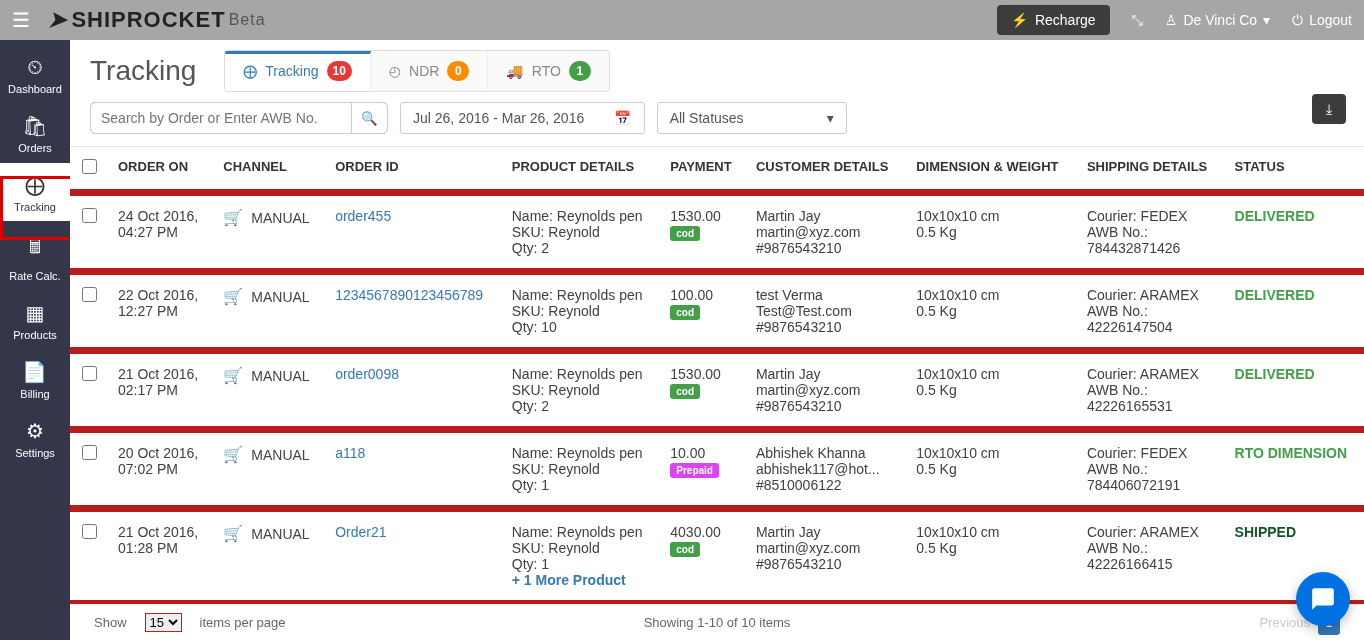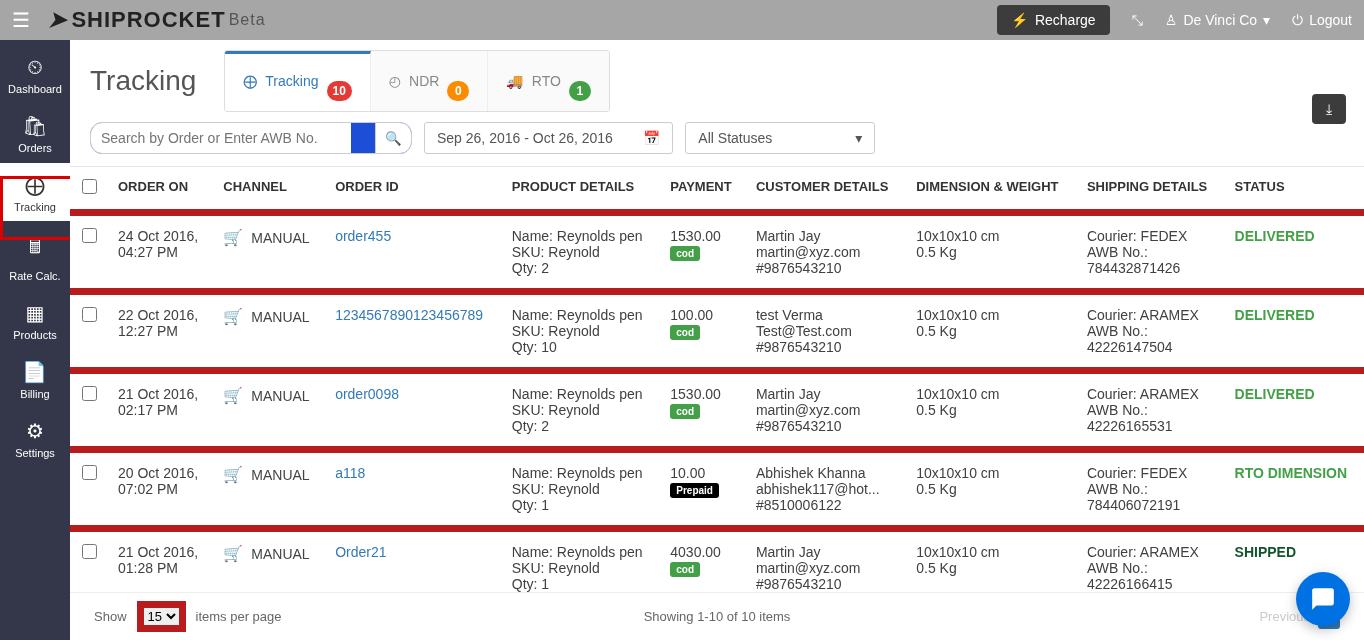--- a/index.html
+++ b/index.html
@@ -16,49 +16,49 @@
 .nav-item { color:#fff; text-align:center; padding:10px 2px 8px; font-size:11px; cursor:pointer; border-bottom:1px solid #343749;}
 .nav-item.active { background:#fff; color:#333;}
 .nav-item .nav-icon { font-size:20px; display:block; margin-bottom:4px;}
 .main { position:absolute; left:70px; right:0; top:40px; bottom:0; background:#fff; overflow:auto;}
 .page-head { display:flex; align-items:center; padding:10px 20px 6px;}
 .page-title { font-size:28px; font-weight:300; color:#555; margin-right:28px;}
 .tab-box { display:flex; border:1px solid #ddd; border-radius:3px; overflow:hidden;}
 .tab { padding:10px 18px; display:flex; align-items:center; gap:8px; color:#888; font-size:14px; cursor:pointer; background:#fafafa; border-right:1px solid #eee;}
 .tab:last-child { border-right:none;}
 .tab.active { color:#337ab7; border-top:3px solid #337ab7; background:#fff; padding-top:7px;}
-.badge { display:inline-block; min-width:22px; height:20px; border-radius:10px; font-size:12px; font-weight:700; color:#fff; text-align:center; line-height:20px; padding:0 6px;margin-top:20px;}
+.badge { display:inline-block; min-width:22px; height:20px; border-radius:10px; font-size:12px; font-weight:700; color:#fff; text-align:center; line-height:20px; padding:0 6px;}
 .badge-red { background:#e53935;}
 .badge-orange { background:#fb8c00;}
 .badge-green { background:#43a047;}
 .highlight-rect { position:absolute; border:3px solid #d00; pointer-events:none;}
 .filters { display:flex; gap:12px; padding:4px 20px 12px;}
-.filter-group { display:flex; border:1px solid #ccc; border-radius:12px; overflow:hidden; background:#1d4ed8;gap:24px;}
+.filter-group { display:flex; border:1px solid #ccc; border-radius:5px; overflow:hidden; background:#1d4ed8;}
 .filter-group input { border:none; padding:7px 10px; font-size:14px; outline:none; width:260px; color:#555;}
 .filter-btn { border:none; background:#fff; width:36px; border-left:1px solid #ccc; cursor:pointer; color:#555;}
 .date-box { border:1px solid #ccc; border-radius:3px; padding:7px 12px; display:flex; align-items:center; gap:30px; color:#555; font-size:14px; background:#fff;}
 .select-box { border:1px solid #ccc; border-radius:3px; padding:7px 12px; width:190px; color:#555; display:flex; justify-content:space-between; align-items:center; font-size:14px; background:#fff; cursor:pointer;}
 .table-wrap { border-top:1px solid #e5e5e5;}
 table { width:100%; border-collapse:collapse; font-size:14px;}
 th, td { text-align:left; padding:12px 10px; vertical-align:top; border-bottom:7px solid #b91c1c; color:#414141;}
 th { font-weight:700; color:#333; font-size:13px;}
 .check-col { width:38px; text-align:center;}
 .check-col input { width:15px; height:15px;}
 .channel-cell { display:flex; align-items:center; gap:8px; color:#444;}
 .cart-icon { color:#e67e22; font-size:16px;}
 .orderid-link { color:#337ab7; cursor:pointer;}
 .cod-badge { background:#43a047; color:#fff; font-size:10px; font-weight:700; padding:2px 6px; border-radius:3px; display:inline-block;}
-.prepaid-badge { background:#000000; color:#fff; font-size:10px; font-weight:700; padding:2px 6px; border-radius:3px; display:inline-block;}
+.prepaid-badge { background:#d946ef; color:#fff; font-size:10px; font-weight:700; padding:2px 6px; border-radius:3px; display:inline-block;}
 .status-delivered { color:#43a047; font-weight:700;}
 .status-rto { color:#43a047; font-weight:700; text-align:center;}
 .status-shipped { color:#14532d; font-weight:700;}
 .more-link { color:#337ab7; font-weight:700; cursor:pointer;}
 .dl-btn { position:absolute; right:18px; top:54px; background:#3c3c3c; color:#fff; border:none; width:34px; height:30px; border-radius:4px; cursor:pointer; font-size:14px;}
-.footer { position:absolute; bottom:0; left:70px; right:0; height:48px; display:flex; align-items:center; padding:0 24px; font-size:13px; color:#666; border-top:1px solid #eee; background:#fff;}
-.footer select { margin:0 10px; border:7px solid #b91c1c; font-size:13px;}
+.footer { position:absolute; bottom:0; left:70px; right:0; height:36px; display:flex; align-items:center; padding:0 24px; font-size:13px; color:#666; border-top:1px solid #eee; background:#fff;}
+.footer select { margin:0 18px; border:1px solid #b91c1c; font-size:13px;}
 .footer-center { position:absolute; left:50%; transform:translateX(-50%);}
 .footer-right { margin-left:auto; display:flex; align-items:center; gap:8px;}
 .page-pill { background:#337ab7; color:#fff; width:22px; height:24px; border-radius:3px; display:flex; align-items:center; justify-content:center; font-size:13px;}
 .prev-text { color:#ccc;}
 .chat-widget { position:absolute; right:14px; bottom:14px; width:54px; height:54px; border-radius:50%; background:#0071e3; display:flex; align-items:center; justify-content:center; box-shadow:0 4px 12px rgba(0,0,0,.25);}
 .chat-widget svg { width:26px; height:26px; fill:#fff;}
 </style>
 </head>
 <body>
 
@@ -125,21 +125,21 @@
   <button class="dl-btn">
     <span>⤓</span>
   </button>
 
   <div class="filters">
     <div class="filter-group">
       <input placeholder="Search by Order or Enter AWB No." style="">
       <button class="filter-btn"><span>🔍</span></button>
     </div>
     <div class="date-box">
-      <span>Sep 26, 2016 - Oct 26, 2016</span>
+      <span>Jul 26, 2016 - Mar 26, 2016</span>
       <span>📅</span>
     </div>
     <div class="select-box">
       <span>All Statuses</span>
       <span>▾</span>
     </div>
   </div>
 
   <div class="table-wrap">
     <table>

